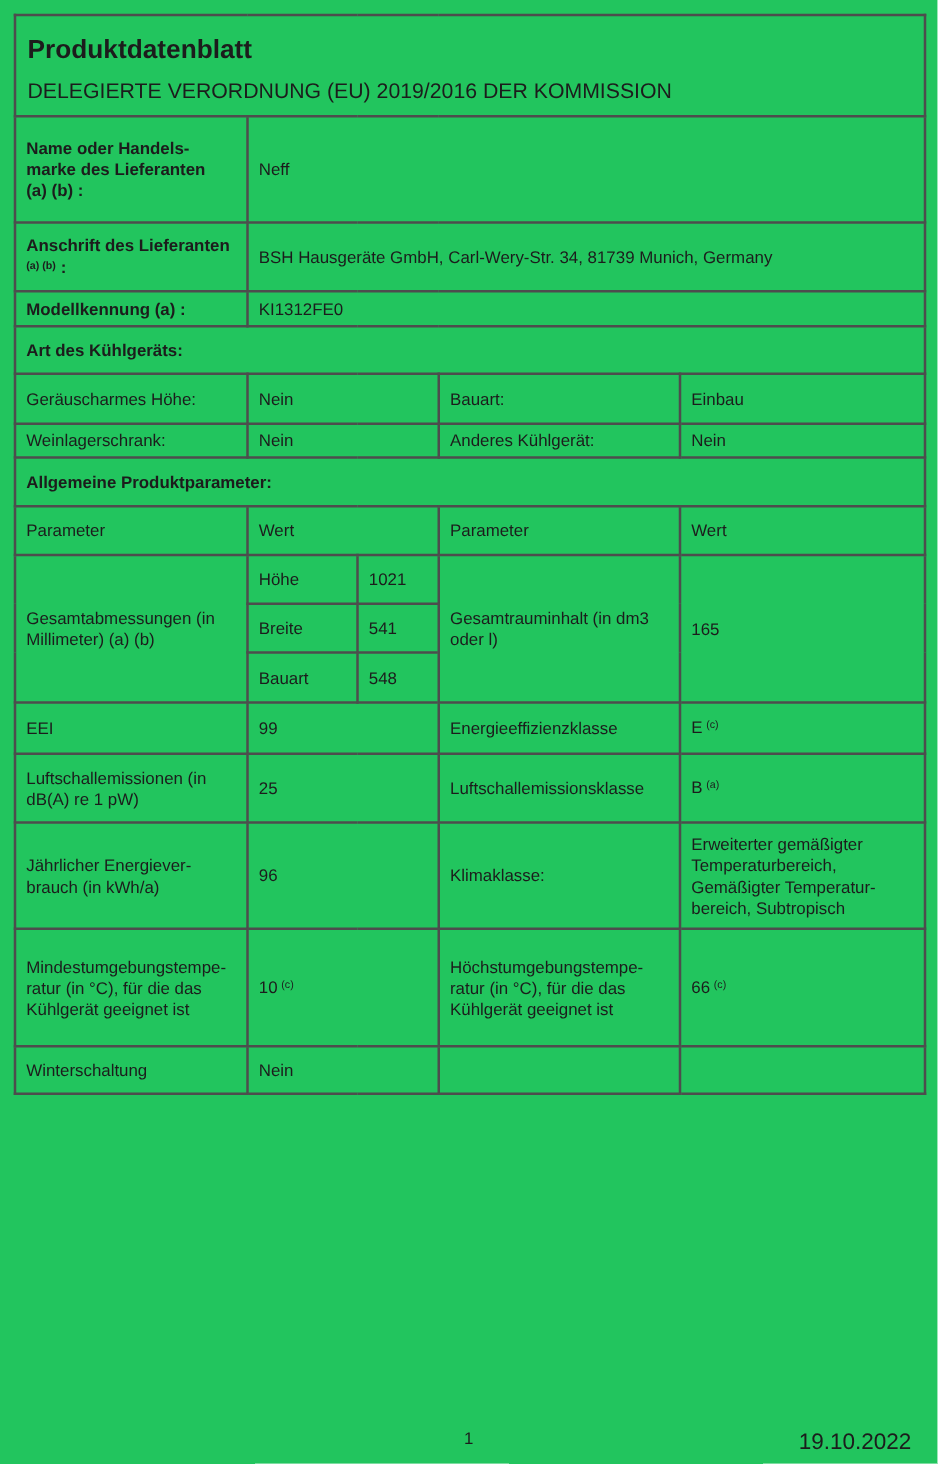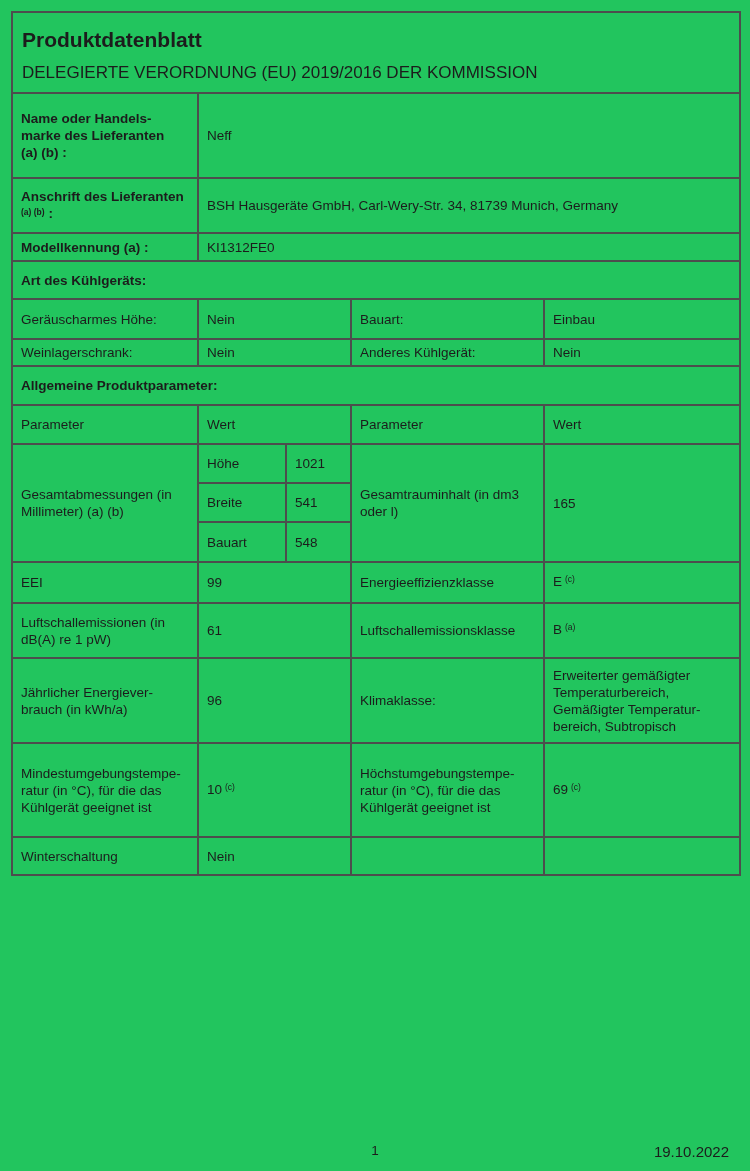--- a/index.html
+++ b/index.html
@@ -60,21 +60,21 @@
     top: 1143px;
     left: 11px;
     width: 728px;
     text-align: center;
     font-size: 13.5px;
   }
   .footer-date {
     position: absolute;
     top: 1143px;
     right: 21px;
-    font-size: 15px;
+    font-size: 18px;
     text-align: center;
   }
 </style>
 </head>
 <body>
 
 <div class="page">
   <table class="sheet">
     <colgroup>
       <col style="width:186px">
@@ -170,21 +170,21 @@
       <td colspan="2" class="val">99</td>
       <td>Energieeffizienzklasse</td>
       <td class="val"><span>E</span><span class="sup-val">(c)</span></td>
     </tr>
 
     <tr style="height:55px">
       <td>
         <span class="line">Luftschallemissionen (in</span>
         <span class="line">dB(A) re 1 pW)</span>
       </td>
-      <td colspan="2" class="val">61</td>
+      <td colspan="2" class="val">25</td>
       <td>Luftschallemissionsklasse</td>
       <td class="val"><span>B</span><span class="sup-val">(a)</span></td>
     </tr>
 
     <tr style="height:85px">
       <td>
         <span class="line">Jährlicher Energiever-</span>
         <span class="line">brauch (in kWh/a)</span>
       </td>
       <td colspan="2" class="val">96</td>
@@ -202,21 +202,21 @@
         <span class="line">Mindestumgebungstempe-</span>
         <span class="line">ratur (in °C), für die das</span>
         <span class="line">Kühlgerät geeignet ist</span>
       </td>
       <td colspan="2" class="val"><span>10</span><span class="sup-val">(c)</span></td>
       <td>
         <span class="line">Höchstumgebungstempe-</span>
         <span class="line">ratur (in °C), für die das</span>
         <span class="line">Kühlgerät geeignet ist</span>
       </td>
-      <td class="val"><span>69</span><span class="sup-val">(c)</span></td>
+      <td class="val"><span>66</span><span class="sup-val">(c)</span></td>
     </tr>
 
     <tr style="height:38px">
       <td>Winterschaltung</td>
       <td colspan="2" class="val">Nein</td>
       <td></td>
       <td></td>
     </tr>
   </tbody>
     </table>

